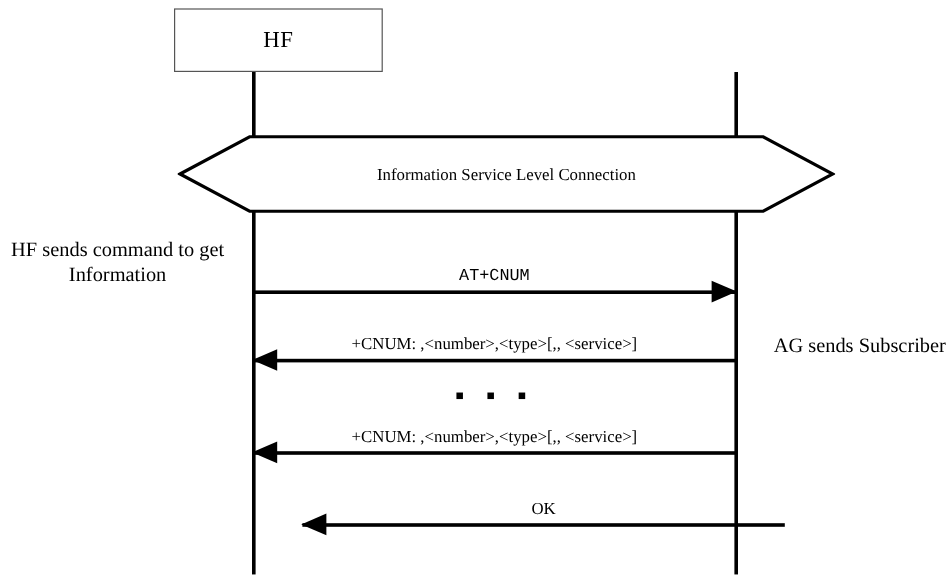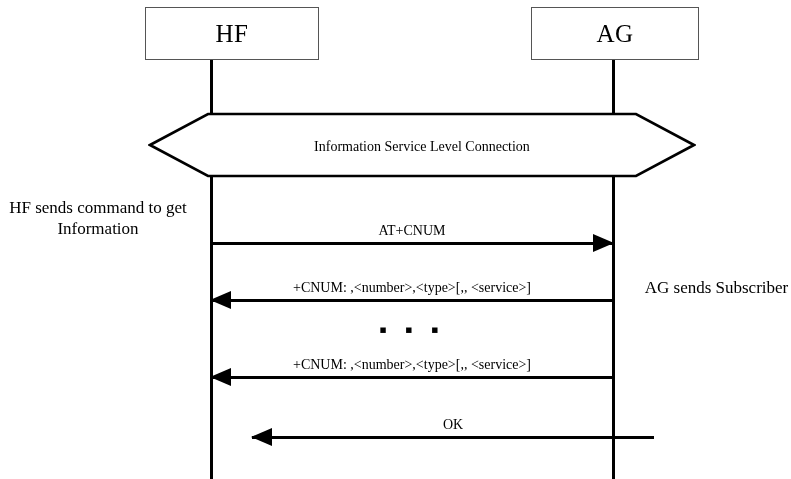--- a/index.html
+++ b/index.html
@@ -23,21 +23,21 @@
   .actor-box {
     position: absolute;
     box-sizing: border-box;
     border: 1px solid #555555;
     background: #ffffff;
     display: flex;
     align-items: center;
     justify-content: center;
   }
   .actor-label {
-    font-size: 25px;
+    font-size: 19px;
     line-height: 1;
     letter-spacing: 0.5px;
   }
   #actor-hf { left: 145px; top: 7px; width: 174px; height: 53px; }
   #actor-ag { left: 531px; top: 7px; width: 168px; height: 53px; }
 
   
   .lifeline {
     position: absolute;
     width: 3px;
@@ -98,21 +98,21 @@
   }
   .msg .head.right {
     right: -1px;
     border-left: 21px solid #000000;
   }
   .msg .head.left {
     left: -1px;
     border-right: 21px solid #000000;
   }
 
-  #msg-1 { left: 211px; width: 402px; top: 205px; }
+  #msg-1 { left: 211px; width: 402px; top: 205px; font-family: Liberation Mono, monospace; }
   #msg-2 { left: 211px; width: 402px; top: 262px; }
   #msg-3 { left: 211px; width: 402px; top: 339px; }
   #msg-4 { left: 206px; width: 402px; top: 399px; margin-left: 46px; }
 
   
   #ellipsis {
     position: absolute;
     left: 211px;
     width: 402px;
     top: 320px;
@@ -136,23 +136,20 @@
 </style>
 </head>
 <body>
 
 <div id="canvas">
 
   <div class="actor-box" id="actor-hf">
     <span class="actor-label">HF</span>
   </div>
 
-  <div class="actor-box" id="actor-ag">
-    <span class="actor-label">AG</span>
-  </div>
 
   <div class="lifeline" id="lifeline-hf"></div>
   <div class="lifeline" id="lifeline-ag"></div>
 
   <div id="state-band">
     <svg width="548" height="68" viewBox="0 0 548 68" xmlns="http://www.w3.org/2000/svg">
       <polygon points="2,34 60,3 488,3 546,34 488,65 60,65" fill="#ffffff" stroke="#000000" stroke-width="2.6" stroke-linejoin="miter"></polygon>
     </svg>
   </div>
   <div class="state-text">Information Service Level Connection</div>

